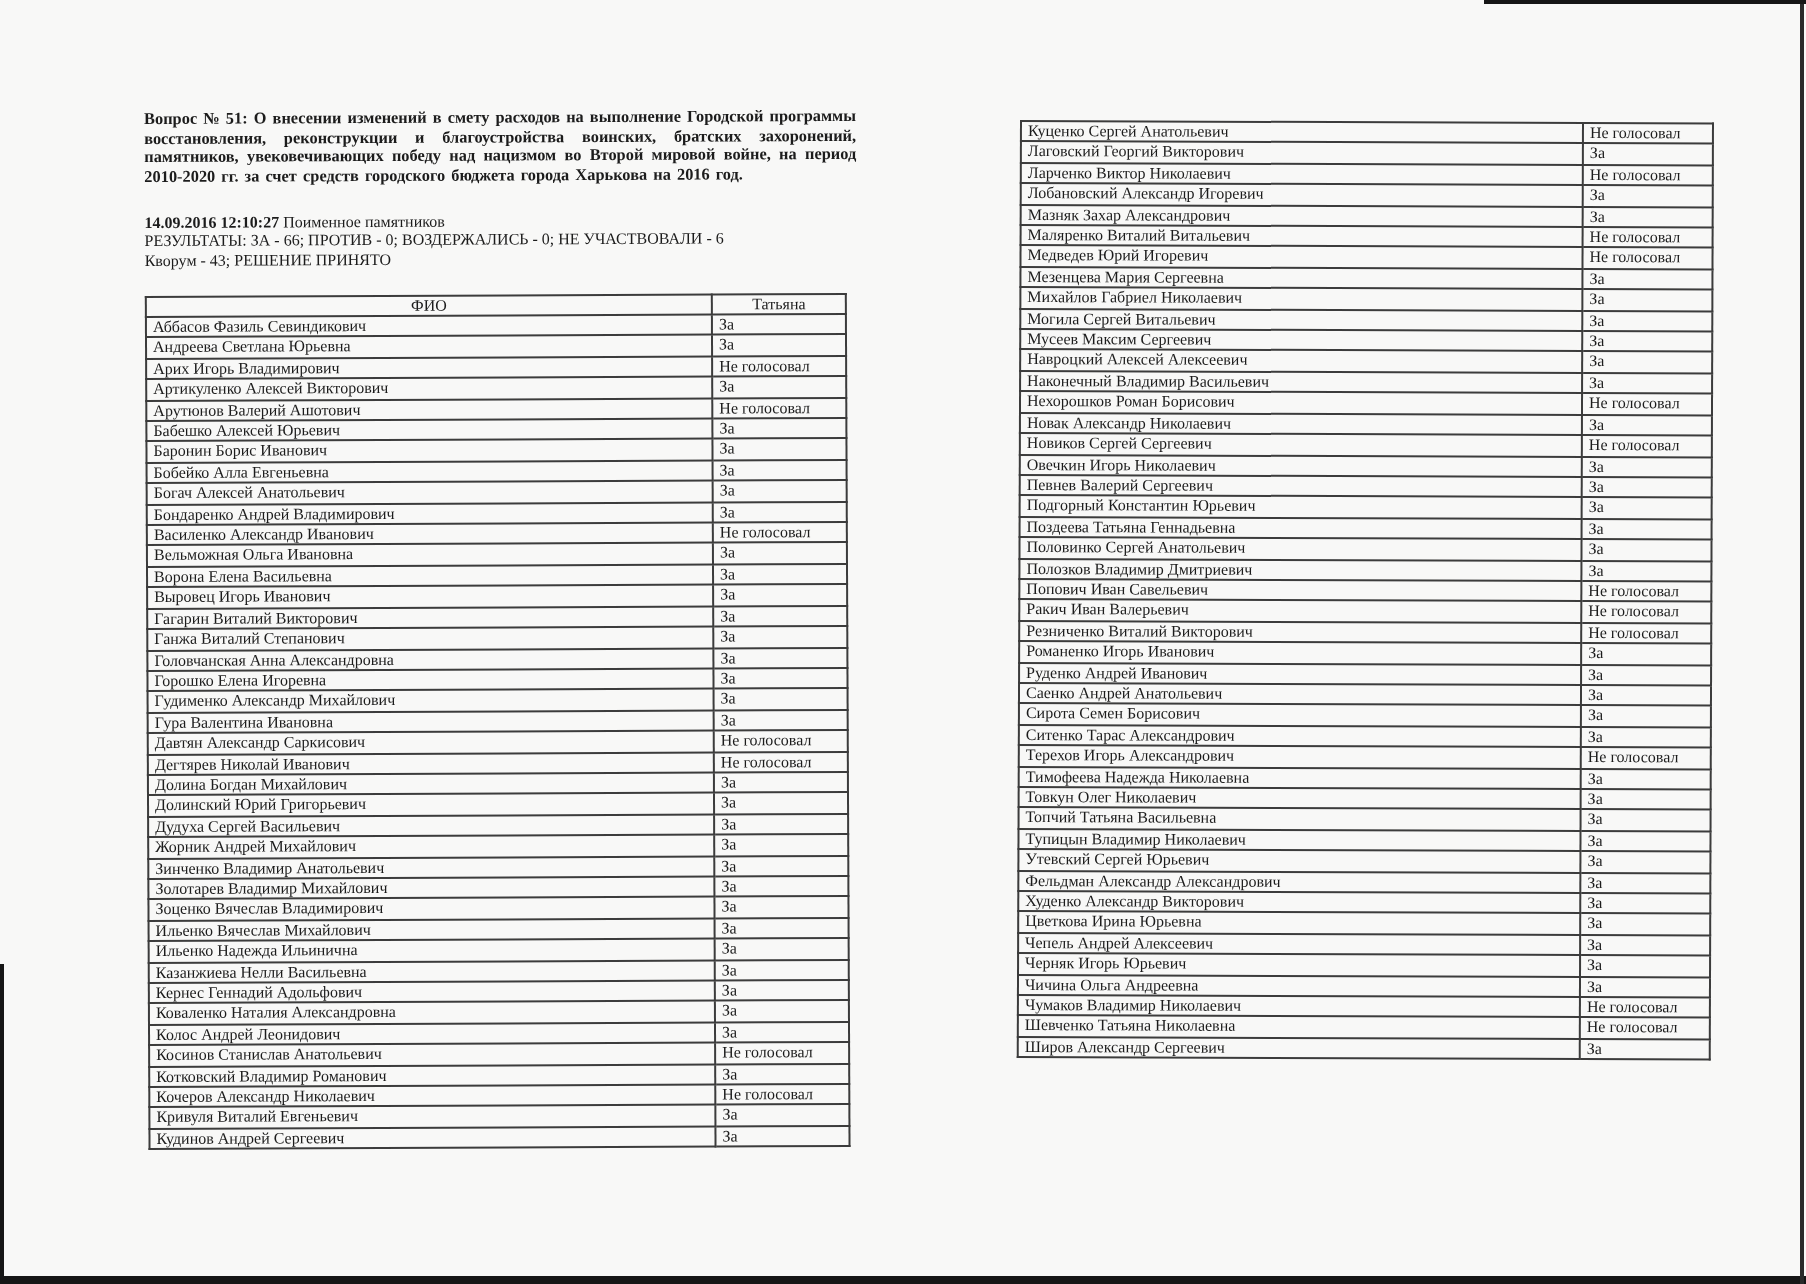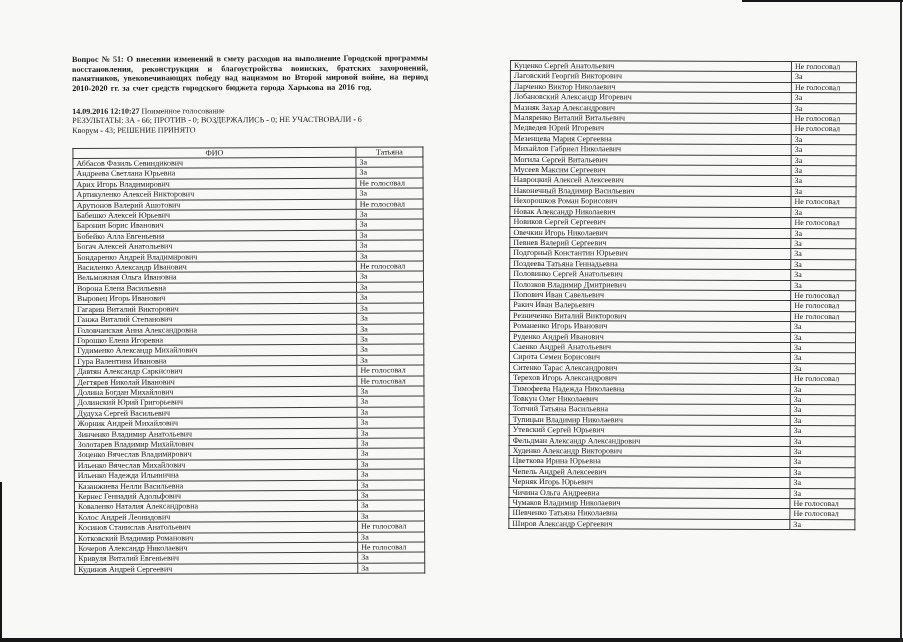--- a/index.html
+++ b/index.html
@@ -63,21 +63,21 @@
   .edge-top-right { top: 0; left: 742px; right: 0; height: 2px; }
   .edge-left-bottom { left: 0; bottom: 0; width: 2px; height: 160px; }
 </style>
 </head>
 <body>
 
 <div class="page-left">
   <div class="question">Вопрос № 51: О внесении изменений в смету расходов на выполнение Городской программы восстановления, реконструкции и благоустройства воинских, братских захоронений, памятников, увековечивающих победу над нацизмом во Второй мировой войне, на период 2010-2020 гг. за счет средств городского бюджета города Харькова на 2016 год.</div>
 
   <div class="session">
-    <div><span class="dt">14.09.2016 12:10:27</span> <span>Поименное голосование</span></div>
+    <div><span class="dt">14.09.2016 12:10:27</span> <span>Поименное памятников</span></div>
     <div>РЕЗУЛЬТАТЫ: ЗА - 66; ПРОТИВ - 0; ВОЗДЕРЖАЛИСЬ - 0; НЕ УЧАСТВОВАЛИ - 6</div>
     <div>Кворум - 43; РЕШЕНИЕ ПРИНЯТО</div>
   </div>
 
   <table class="vote-table">
     <colgroup>
         <col class="name-col">
         <col class="vote-col">
       </colgroup>
     <thead>

